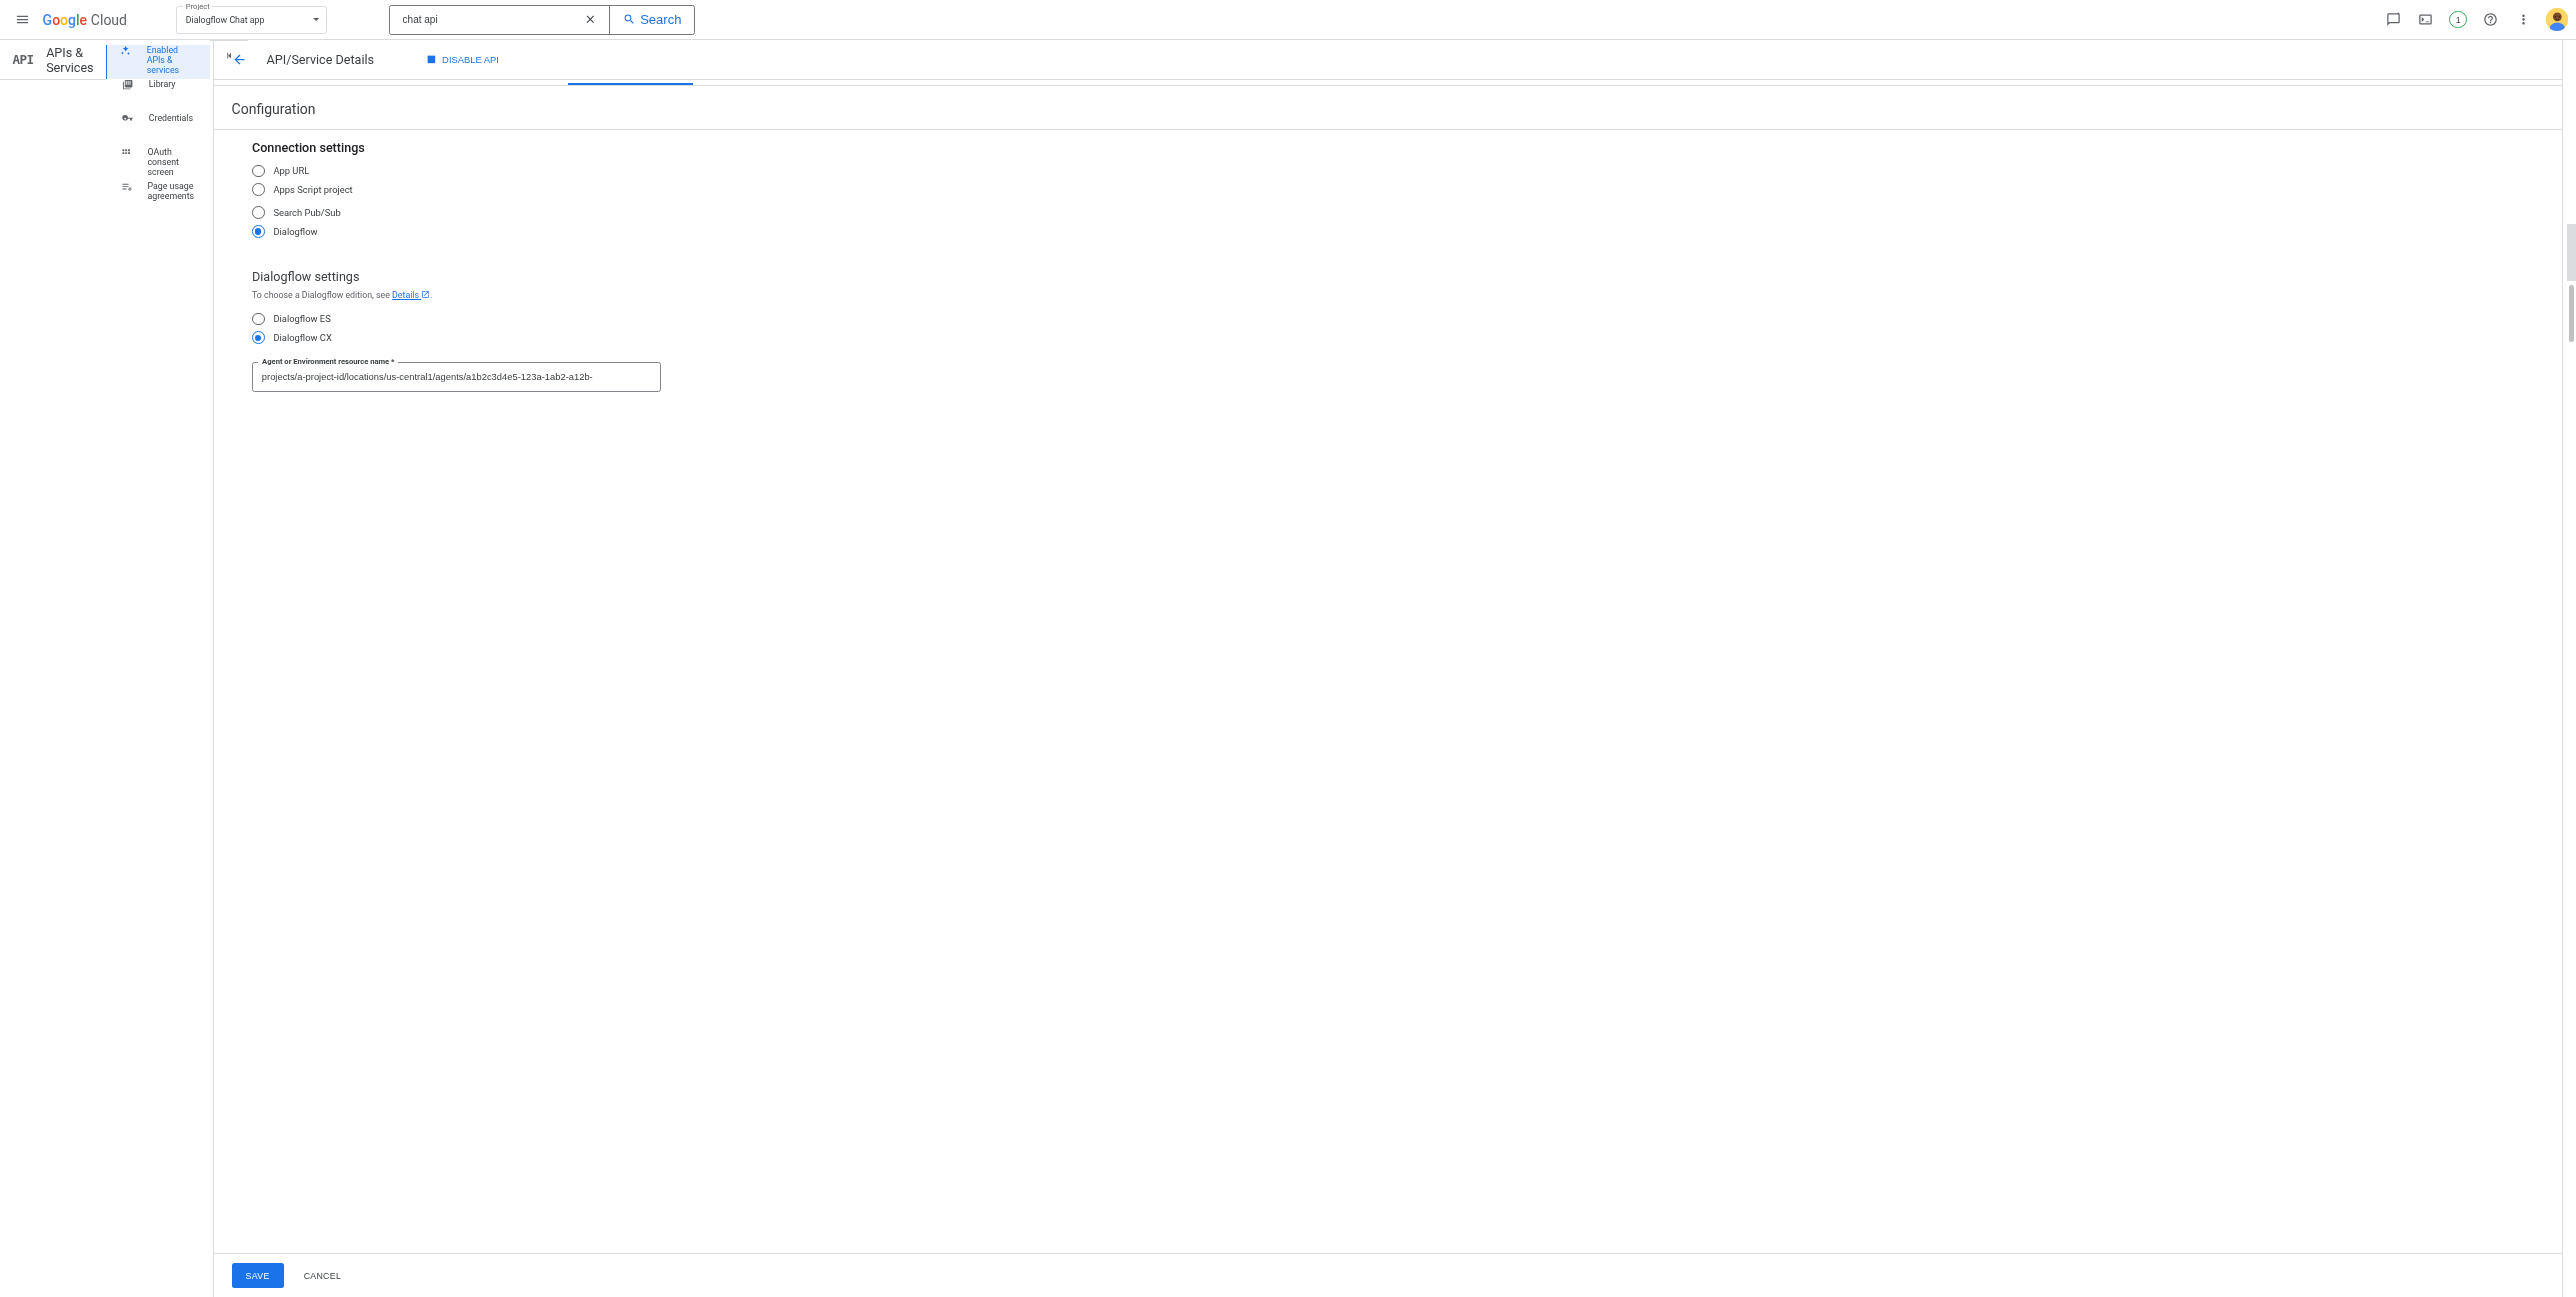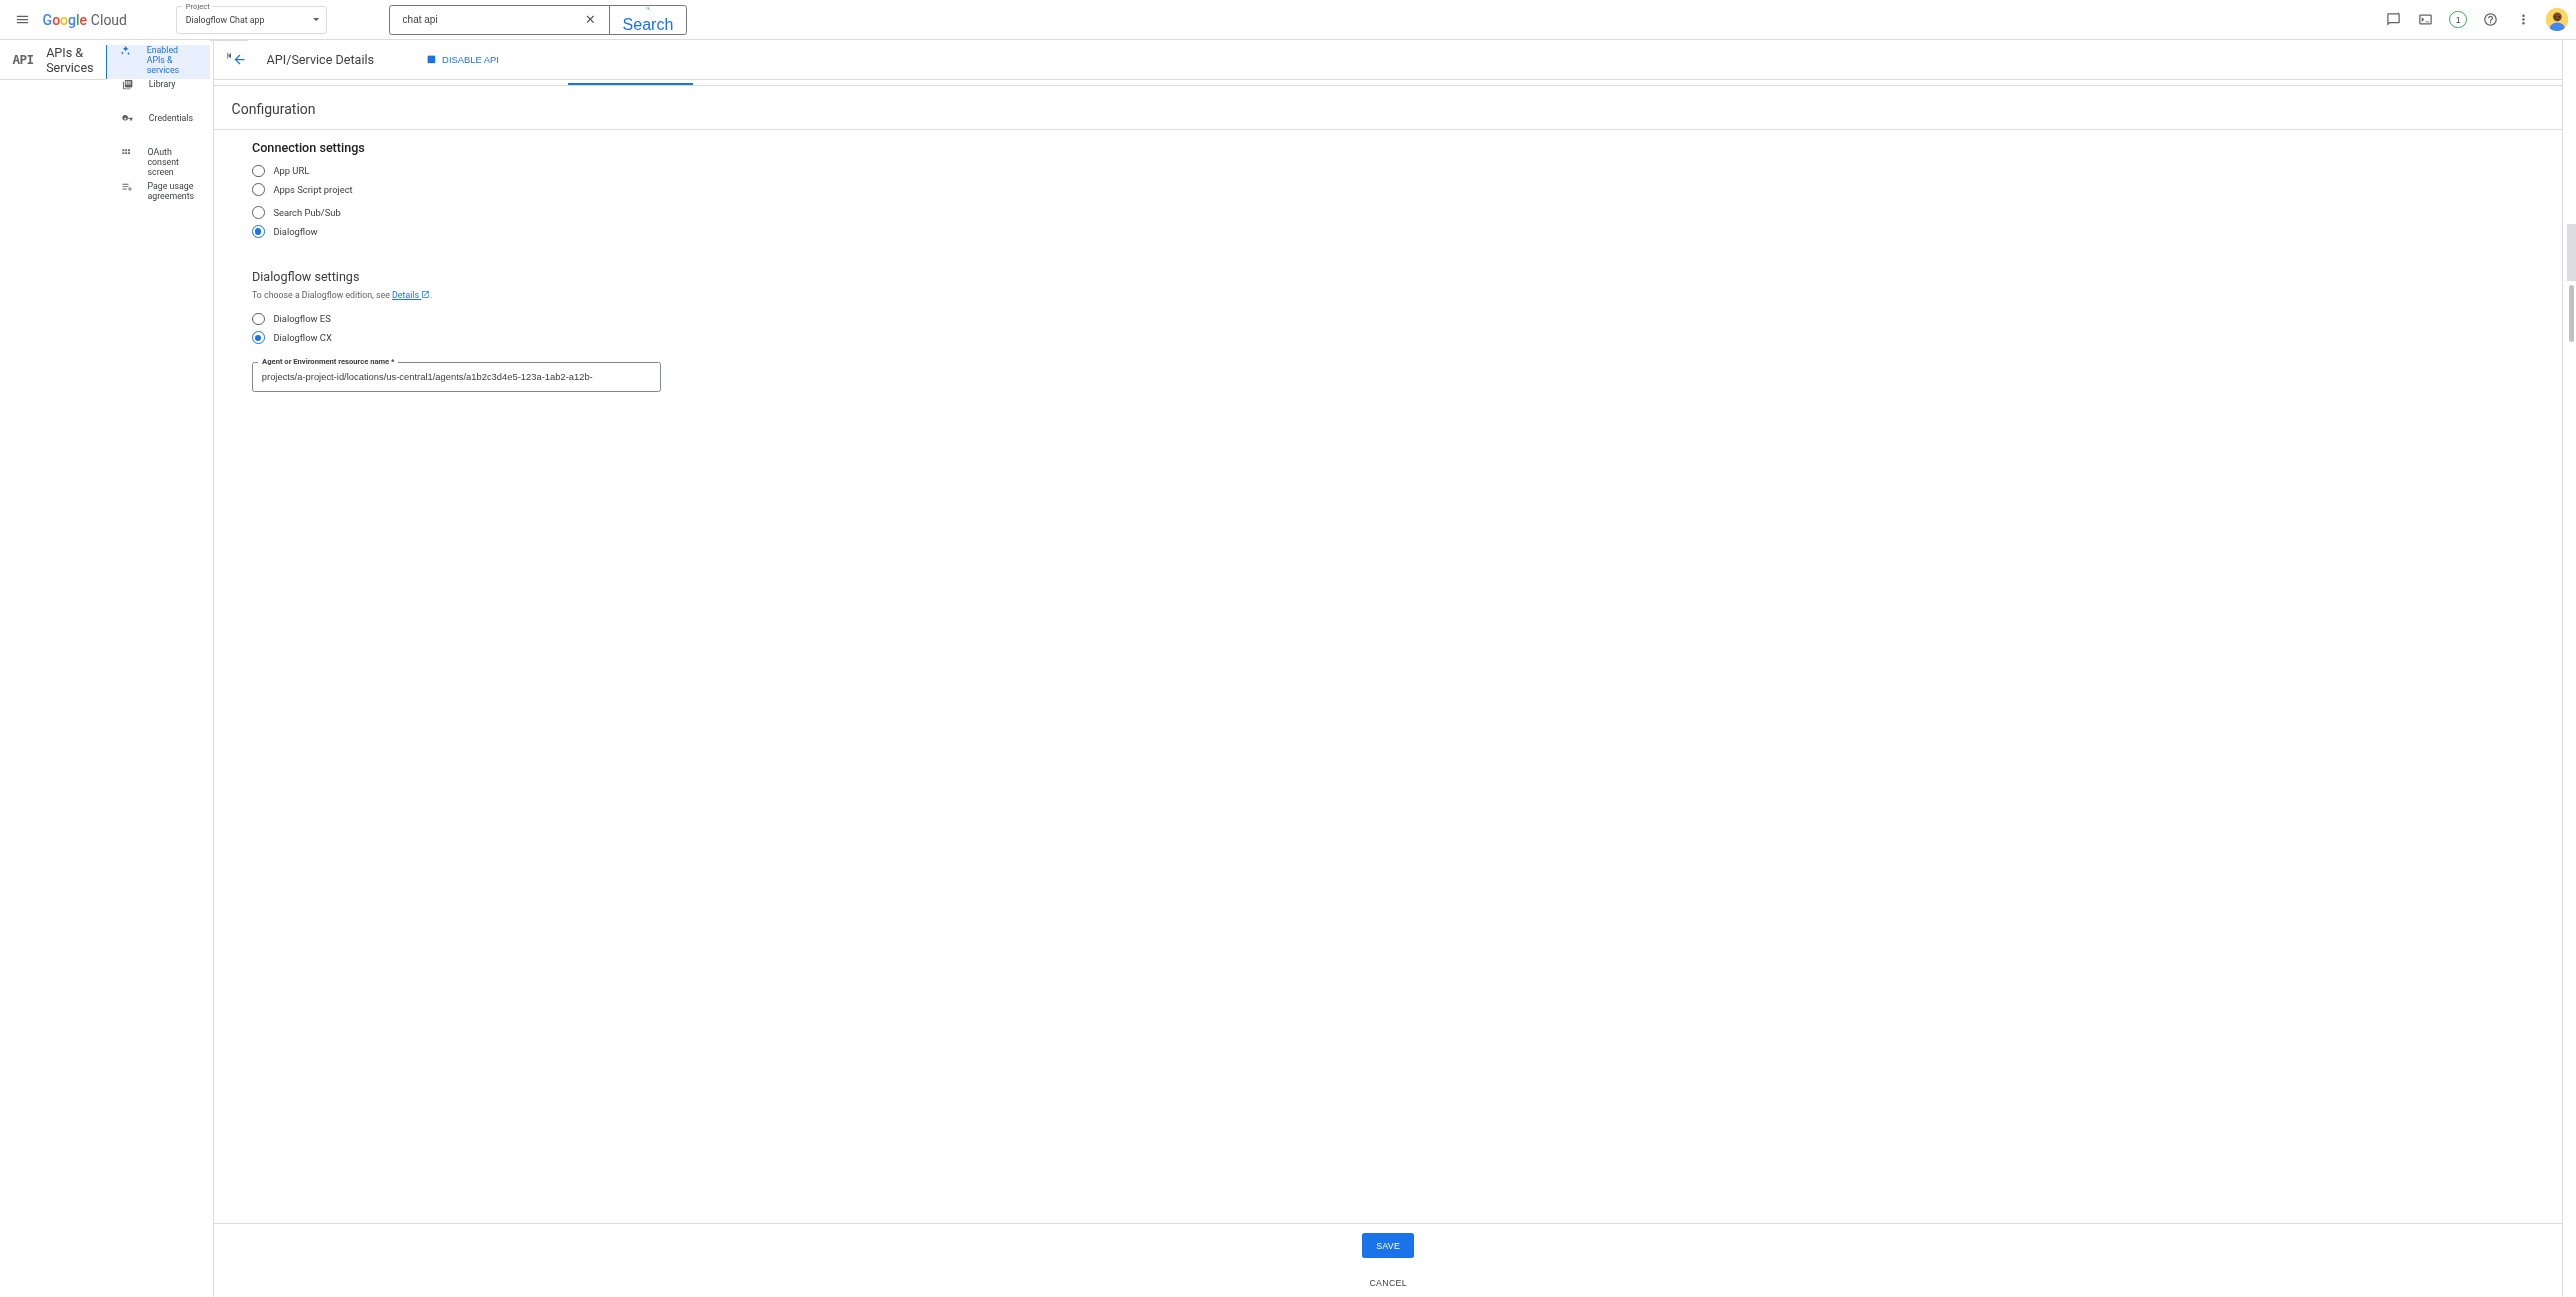--- a/index.html
+++ b/index.html
@@ -20,21 +20,21 @@
 
 .project-picker { position: relative; border: 0.6px solid #dadce0; border-radius: 2.5px; height: 28px; min-width: 151px; display: flex; align-items: center; padding: 0 22.7px 0 8.8px; cursor: pointer; }
 .project-picker .pplabel { position: absolute; top: -5px; left: 6.3px; background: #fff; padding: 0 2.5px; font-size: 7.6px; color: #5f6368; }
 .project-picker .ppname { font-size: 8.8px; color: #3c4043; }
 .project-picker .ppcaret { position: absolute; right: 6.3px; }
 
 .search-wrap { margin-left: 57px; display: flex; align-items: center; border: 0.6px solid #747775; border-radius: 2.5px; height: 30px; overflow: hidden; }
 .search-input-wrap { display: flex; align-items: center; height: 100%; padding: 0 7.6px 0 12.6px; width: 219px; }
 .search-input { border: none; outline: none; font-size: 10px; flex: 1; color: #3c4043; }
 .search-clear { border: none; background: none; cursor: pointer; padding: 5px; display: flex; }
-.search-go { height: 100%; display: flex; align-items: center; gap: 5px; padding: 0 12.6px; border-left: 0.6px solid #747775; color: #1a73e8; font-size: 16px; cursor: pointer; background: none; border-top: none; border-right: none; border-bottom: none; flex-direction: column; }
+.search-go { height: 100%; display: flex; align-items: center; gap: 5px; padding: 0 12.6px; border-left: 0.6px solid #747775; color: #1a73e8; font-size: 13px; cursor: pointer; background: none; border-top: none; border-right: none; border-bottom: none; }
 
 .top-right { margin-left: auto; display: flex; align-items: center; gap: 2.5px; }
 .icon-btn { width: 30px; height: 30px; display: flex; align-items: center; justify-content: center; border: none; background: none; cursor: pointer; border-radius: 50%; }
 .badge-circle { width: 17.6px; height: 17.6px; border: 1.3px solid #34a853; border-radius: 50%; display: flex; align-items: center; justify-content: center; font-size: 8.8px; color: #3c4043; font-weight: 500; }
 .avatar { width: 22.7px; height: 22.7px; border-radius: 50%; background: #fdd663; display: flex; align-items: center; justify-content: center; overflow: hidden; margin-left: 5px; cursor: pointer; }
 
 
 .body-wrap { display: flex; height: calc(100vh - 40px); }
 .leftnav { width: 214px; border-right: 0.6px solid #dadce0; display: flex; flex-direction: row; }
 .leftnav-header { height: 40px; display: flex; align-items: center; padding: 0 12.6px; gap: 12.6px; border-bottom: 0.6px solid #dadce0; }
@@ -69,21 +69,21 @@
 .radio-row { display: flex; align-items: center; gap: 8.8px; cursor: pointer; font-size: 9.4px; color: #3c4043; }
 .radio-outer { width: 12.6px; height: 12.6px; border: 1.3px solid #5f6368; border-radius: 50%; display: flex; align-items: center; justify-content: center; flex-shrink: 0; }
 .radio-row.selected .radio-outer { border-color: #1a73e8; }
 .radio-inner { width: 6.3px; height: 6.3px; background: #1a73e8; border-radius: 50%; display: none; }
 .radio-row.selected .radio-inner { display: block; }
 
 .text-field { position: relative; margin-top: 17.6px; width: 409px; }
 .text-field input { width: 100%; height: 30px; border: 0.6px solid #80868b; border-radius: 2.5px; padding: 0 8.8px; font-size: 9.4px; color: #3c4043; outline: none; }
 .text-field .tflabel { position: absolute; top: -5px; left: 6.3px; background: #fff; padding: 0 3.8px; font-size: 7.6px; font-weight: 700; color: #3c4043; }
 
-.footer-bar { border-top: 0.6px solid #dadce0; padding: 8.8px 17.6px; display: flex; gap: 20px; align-items: center; flex-direction: column; }
+.footer-bar { border-top: 0.6px solid #dadce0; padding: 8.8px 17.6px; display: flex; gap: 20px; align-items: center; }
 .btn-primary { background: #1a73e8; color: #fff; border: none; border-radius: 2.5px; padding: 0 14px; height: 25px; font-size: 8.8px; font-weight: 500; cursor: pointer; letter-spacing: 0.3px; }
 .btn-text { background: none; border: none; color: #3c4043; font-size: 8.8px; font-weight: 500; cursor: pointer; letter-spacing: 0.3px; }
 
 .right-scroll-stub { width: 12.6px; background: #fff; display: flex; flex-direction: column; }
 .scroll-track { flex: 1; background: #fff; position: relative; }
 .scroll-thumb1 { position: absolute; top: 184px; width: 8.8px; right: 0; height: 57px; background: #dadce0; border-radius: 0; }
 .scroll-thumb2 { position: absolute; top: 245px; width: 5px; right: 1.9px; height: 57px; background: #c0c0c0; border-radius: 2.5px; }
 
 svg { display: block; }
 </style>

